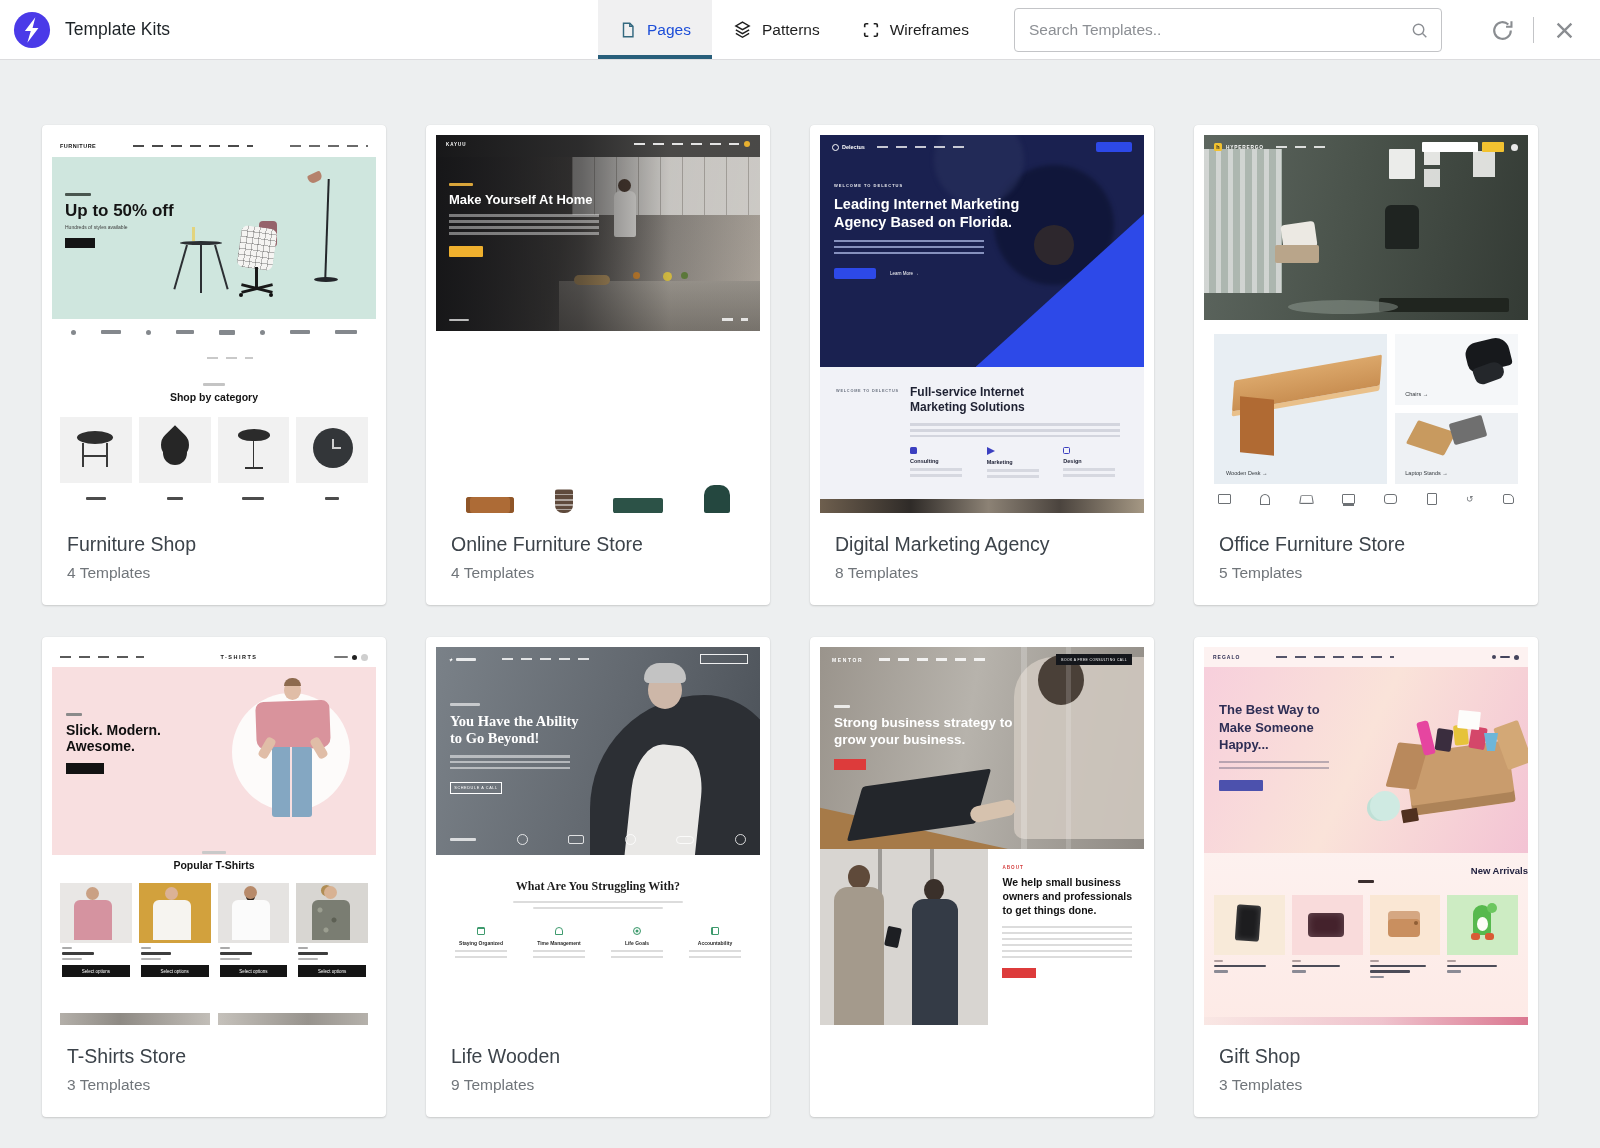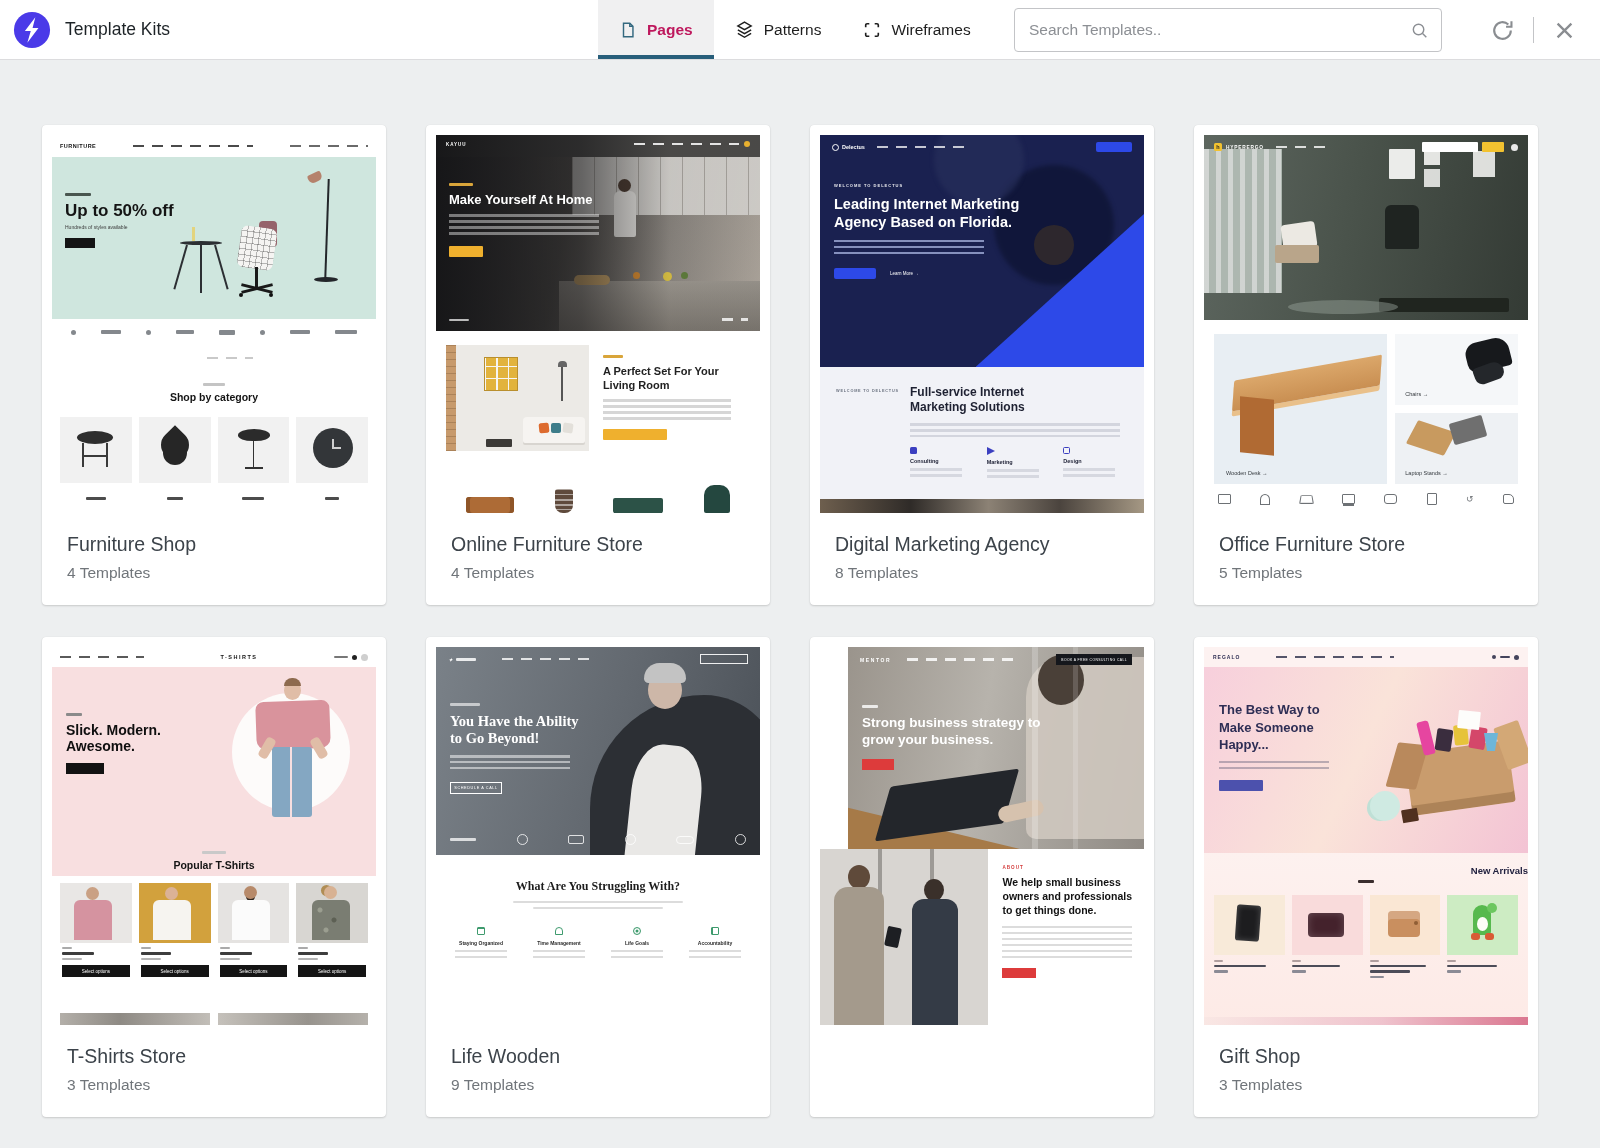--- a/index.html
+++ b/index.html
@@ -5,21 +5,21 @@
   * { box-sizing: border-box; margin: 0; padding: 0; }
   html,body { width:1600px; height:1148px; }
   body { background:#edeff0; font-family:"Liberation Sans",sans-serif; overflow:hidden; }
 
   
   .topbar { height:60px; background:#fff; border-bottom:1px solid #dcdcde; position:relative; display:flex; align-items:center; }
   .logo { width:38px; height:38px; margin-left:13px; flex:none; }
   .app-title { font-size:17.5px; color:#1d2327; margin-left:14px; font-weight:500; }
   .tabs { position:absolute; left:598px; top:0; height:100%; display:flex; }
   .tab { display:flex; align-items:center; gap:10px; padding:0 21px; font-size:15.5px; color:#1e1e1e; cursor:pointer; }
-  .tab.active { background:#f0f0f1; color:#be185d; box-shadow:inset 0 -4px 0 #285e7a; font-weight:700; }
+  .tab.active { background:#f0f0f1; color:#1d4ed8; box-shadow:inset 0 -4px 0 #285e7a; font-weight:400; }
   .searchbox { position:absolute; left:1014px; top:8px; width:428px; height:44px; border:1px solid #c3c4c7; border-radius:4px; background:#fff; display:flex; align-items:center; }
   .searchbox input { border:none; outline:none; flex:1; font-size:15.5px; padding:0 14px; color:#3c434a; background:transparent; font-family:"Liberation Sans",sans-serif; }
   .searchbox input::placeholder { color:#8c8f94; }
   .searchbox .sicon { margin-right:12px; display:flex; }
   .hbtn { position:absolute; top:18px; cursor:pointer; display:flex; }
   .hdiv { position:absolute; left:1533px; top:17px; width:1px; height:26px; background:#c3c4c7; }
 
   
   .grid { padding:65px 42px 5px; display:grid; grid-template-columns:repeat(4,344px); column-gap:40px; row-gap:32px; }
   .card { background:#fff; border-radius:4px; height:480px; box-shadow:0 1px 2px rgba(0,0,0,.15),0 0 1px rgba(0,0,0,.1); cursor:pointer; }
@@ -223,39 +223,20 @@
         <div class="abs" style="top:48px;left:13px;">
           <div class="b" style="width:24px;height:2.5px;background:#d9a53a;"></div>
           <div class="mini-h" style="font-size:13px;color:#fff;margin-top:6px;">Make Yourself At Home</div>
           <div class="lines" style="width:150px;height:24px;margin-top:7px;--lc:rgba(255,255,255,.42);"></div>
           <div style="width:34px;height:11px;background:#efb02e;border-radius:1px;margin-top:8px;"></div>
         </div>
         <div class="b" style="position:absolute;left:13px;bottom:10px;width:20px;height:2.5px;background:rgba(255,255,255,.7);"></div>
         <div class="hlinks" style="position:absolute;right:12px;bottom:10px;width:26px;height:3px;--lc:rgba(255,255,255,.8);"></div>
       </div>
 
-      <div class="abs flex" style="top:210px;left:10px;right:10px;height:118px;">
-        <div style="width:47%;height:106px;background:#eceae6;position:relative;overflow:hidden;">
-          <div class="abs" style="left:0;top:0;bottom:0;width:10px;background:#c79a6c;background-image:repeating-linear-gradient(180deg,rgba(90,60,30,.25) 0 1px,transparent 1px 7px);"></div>
-          <div class="abs" style="left:38px;top:12px;width:34px;height:34px;background:#e2b33c;box-shadow:inset 0 0 0 1px #b98f2e;background-image:repeating-linear-gradient(0deg,#f7f5f2 0 1.5px,transparent 1.5px 12px),repeating-linear-gradient(90deg,#f7f5f2 0 1.5px,transparent 1.5px 12px);"></div>
-          <div class="abs" style="right:26px;top:20px;width:1.5px;height:36px;background:#555;"></div>
-          <div class="abs dot" style="right:22px;top:16px;width:9px;height:6px;background:#666;border-radius:4px 4px 0 0;"></div>
-          <div class="abs" style="right:4px;bottom:8px;width:62px;height:26px;background:#f6f4f1;border-radius:4px 4px 2px 2px;box-shadow:0 2px 0 #d8d5d0;"></div>
-          <div class="abs" style="right:40px;bottom:18px;width:10px;height:10px;background:#dd6b2e;border-radius:2px;transform:rotate(-6deg);"></div>
-          <div class="abs" style="right:28px;bottom:18px;width:10px;height:10px;background:#3e7d8a;border-radius:2px;"></div>
-          <div class="abs" style="right:16px;bottom:18px;width:10px;height:10px;background:#e3e0da;border-radius:2px;transform:rotate(8deg);"></div>
-          <div class="abs" style="left:40px;bottom:4px;width:26px;height:8px;background:#3c3a37;border-radius:1px;"></div>
-        </div>
-        <div style="flex:1;padding:10px 0 0 14px;">
-          <div class="b" style="width:20px;height:2.5px;background:#d9a53a;"></div>
-          <div class="mini-h" style="font-size:11px;margin-top:6px;line-height:1.3;color:#222;">A Perfect Set For Your Living Room</div>
-          <div class="lines" style="width:128px;height:22px;margin-top:7px;--lc:#d6d6d6;"></div>
-          <div style="width:64px;height:11px;background:#efb02e;border-radius:1px;margin-top:8px;"></div>
-        </div>
-      </div>
 
       <div class="abs flex" style="left:10px;right:10px;top:336px;height:42px;align-items:flex-end;justify-content:space-around;">
         <div style="width:48px;height:16px;background:#ad6b36;border-radius:3px;box-shadow:inset 4px 0 0 #8f5528,inset -4px 0 0 #8f5528;"></div>
         <div style="width:18px;height:24px;background:#5f4a3c;border-radius:3px 3px 8px 8px;background-image:repeating-linear-gradient(180deg,rgba(255,255,255,.5) 0 1.5px,transparent 1.5px 5px);"></div>
         <div style="width:50px;height:15px;background:#2c5247;border-radius:2px;box-shadow:0 3px 0 -1px #1e3a32;"></div>
         <div style="width:26px;height:28px;background:#24473f;border-radius:10px 10px 2px 2px;"></div>
       </div>
     </div>
     <div class="meta">
       <div class="kname">Online Furniture Store</div>
@@ -381,21 +362,21 @@
     <div class="thumb">
       <div class="flex" style="height:20px;align-items:center;justify-content:space-between;padding:0 8px;">
         <span class="hlinks" style="width:84px;height:2.5px;--lc:#5a5a5a;"></span>
         <span style="font-size:5.5px;font-weight:800;letter-spacing:1.5px;color:#111;">T-SHIRTS</span>
         <span class="flex" style="align-items:center;gap:4px;">
           <span class="b" style="width:14px;height:2.5px;background:#777;"></span>
           <span class="dot" style="width:5px;height:5px;background:#222;"></span>
           <span class="dot" style="width:7px;height:7px;background:#cfcfcf;"></span>
         </span>
       </div>
-      <div class="abs" style="top:20px;left:0;right:0;height:209px;background:#f8dfe0;overflow:hidden;">
+      <div class="abs" style="top:20px;left:0;right:0;height:188px;background:#f8dfe0;overflow:hidden;">
         <div class="abs dot" style="right:26px;top:26px;width:118px;height:118px;background:#fdfbfa;"></div>
         <div class="abs" style="right:52px;top:14px;width:62px;height:150px;">
           <div class="abs dot" style="left:22px;top:0;width:17px;height:19px;background:#e0bda7;"></div>
           <div class="abs" style="left:22px;top:-3px;width:17px;height:8px;background:#8d6a4e;border-radius:8px 8px 0 0;"></div>
           <div class="abs" style="left:-6px;top:20px;width:74px;height:48px;background:#d9939c;border-radius:8px 8px 10px 10px;transform:rotate(-2deg);"></div>
           <div class="abs" style="left:10px;top:66px;width:40px;height:70px;background:#84a7c2;border-radius:3px;background-image:linear-gradient(90deg,transparent 0 18px,#f8dfe0 18px 20px,transparent 20px);"></div>
           <div class="abs" style="left:0px;top:56px;width:10px;height:22px;background:#e0bda7;border-radius:4px;transform:rotate(30deg);"></div>
           <div class="abs" style="left:52px;top:56px;width:10px;height:22px;background:#e0bda7;border-radius:4px;transform:rotate(-30deg);"></div>
         </div>
         <div class="abs" style="top:46px;left:14px;">
@@ -529,21 +510,21 @@
       </div>
     </div>
     <div class="meta">
       <div class="kname">Life Wooden</div>
       <div class="kcount">9 Templates</div>
     </div>
   </div>
 
   <div class="card">
     <div class="thumb">
-      <div class="abs" style="top:0;left:0;right:0;height:202px;background:linear-gradient(100deg,#9a948c,#b7b3ac 45%,#8f8a84);overflow:hidden;margin-left:28px;">
+      <div class="abs" style="top:0;left:0;right:0;height:202px;background:linear-gradient(100deg,#9a948c,#b7b3ac 45%,#8f8a84);overflow:hidden;">
         <div class="abs" style="right:0;top:10px;width:40%;height:90%;background:#cfc8bf;border-radius:40px 0 0 10px;opacity:.9;"></div>
         <div class="abs dot" style="right:60px;top:8px;width:46px;height:50px;background:#4a4038;"></div>
         <div class="abs" style="left:0;bottom:0;width:58%;height:34%;background:#a67a48;clip-path:polygon(0 40%,100% 100%,0 100%);"></div>
         <div class="abs" style="left:34px;bottom:18px;width:130px;height:52px;background:#23262b;transform:rotate(-8deg) skewX(-24deg);border-radius:3px;"></div>
         <div class="abs" style="left:150px;bottom:30px;width:46px;height:16px;background:#d6c2ae;border-radius:8px;transform:rotate(-12deg);"></div>
         <div class="abs" style="left:62%;top:0;width:6px;height:100%;background:rgba(255,255,255,.22);"></div>
         <div class="abs" style="left:76%;top:0;width:5px;height:100%;background:rgba(255,255,255,.16);"></div>
         <div class="flex" style="position:absolute;top:7px;left:12px;right:12px;align-items:center;">
           <span style="font-size:5px;font-weight:700;letter-spacing:1.6px;color:#fff;">MENTOR</span>
           <span class="hlinks" style="width:110px;height:2.5px;margin-left:16px;--lc:rgba(255,255,255,.85);"></span>

